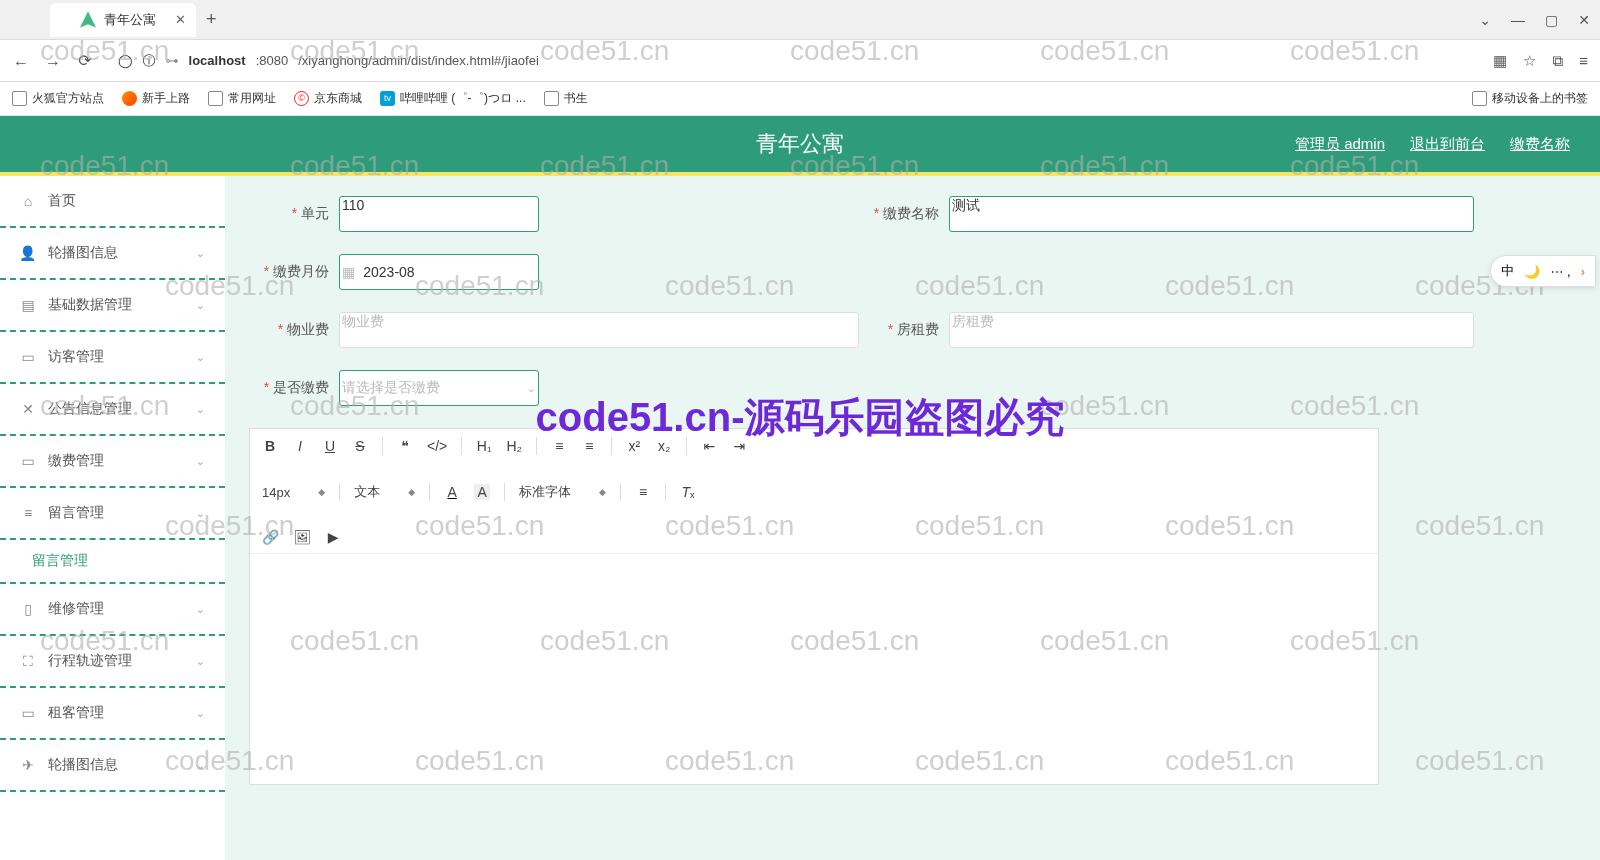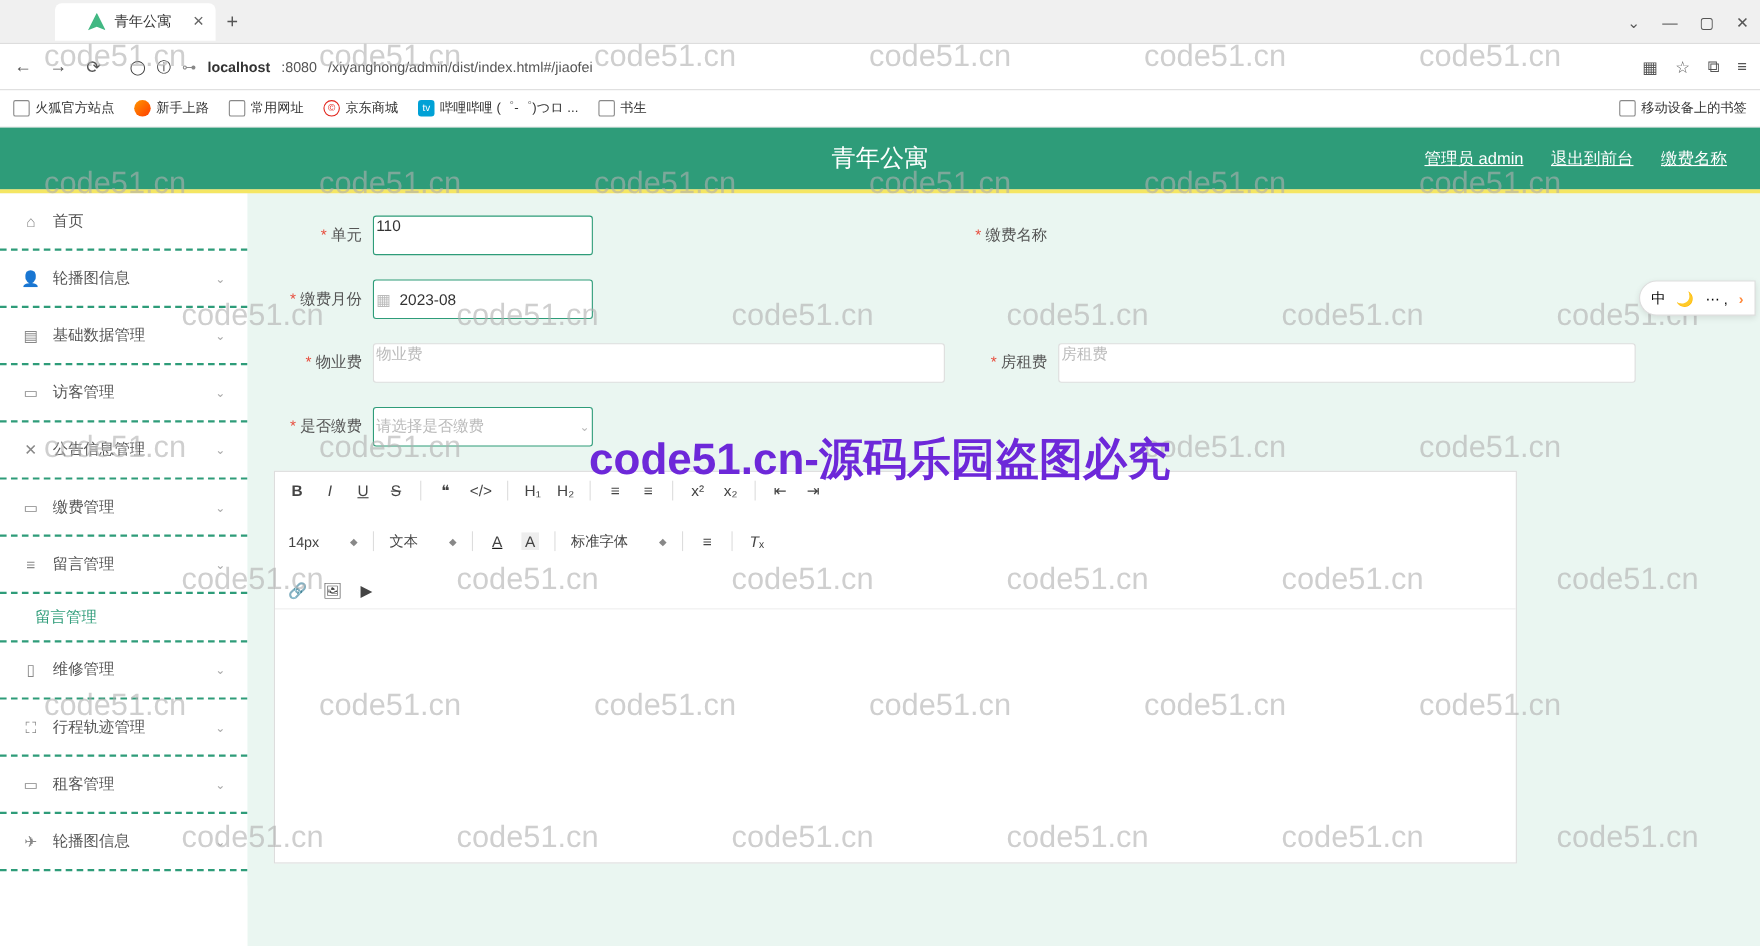--- a/index.html
+++ b/index.html
@@ -47,21 +47,21 @@
 .side-sub { height: 44px; display: flex; align-items: center; padding-left: 32px; font-size: 14px; color: #2e9c79; border-bottom: 2px dashed #2e9c79; cursor: pointer; }
 .sic { width: 16px; height: 16px; display: inline-flex; align-items: center; justify-content: center; color: #888; }
 
 
 .main { flex: 1; padding: 0; overflow: auto; }
 .breadcrumb { background: #fff; padding: 16px 24px; font-size: 15px; color: #333; }
 .breadcrumb .sep { color: #bbb; margin: 0 6px; }
 .breadcrumb .cur { color: #999; }
 
 .form-area { padding: 20px 24px; background: #eaf6f1; }
-.form-row { display: flex; align-items: center; margin-bottom: 22px; gap: 13px; }
+.form-row { display: flex; align-items: flex-end; margin-bottom: 22px; gap: 0; }
 .form-group { display: flex; align-items: center; }
 .label { width: 90px; text-align: right; font-size: 14px; color: #555; padding-right: 10px; }
 .req::before { content: "* "; color: #e74c3c; }
 .input { height: 36px; border: 1px solid #2e9c79; border-radius: 3px; padding: 0 2px; font-size: 14px; background: #fff; color: #333; }
 .input.plain { border-color: #ddd; }
 .input.w200 { width: 200px; }
 .input.w520 { width: 520px; }
 .input.wlong { width: 525px; }
 .input.date { display: flex; align-items: center; gap: 8px; }
 .input.date .cal { color: #bbb; }
@@ -231,20 +231,21 @@
   <div class="main">
 
     <div class="form-area">
       <div class="form-row">
         <div class="form-group">
           <div class="label req">单元</div>
           <div class="input w200"><span>110</span></div>
         </div>
         <div class="form-group" style="margin-left:320px">
           <div class="label req">缴费名称</div>
+          <div class="input wlong"><span>测试</span></div>
         </div>
       </div>
 
       <div class="form-row">
         <div class="form-group">
           <div class="label req">缴费月份</div>
           <div class="input w200 date">
             <span class="cal">▦</span>
             <span>2023-08</span>
           </div>

